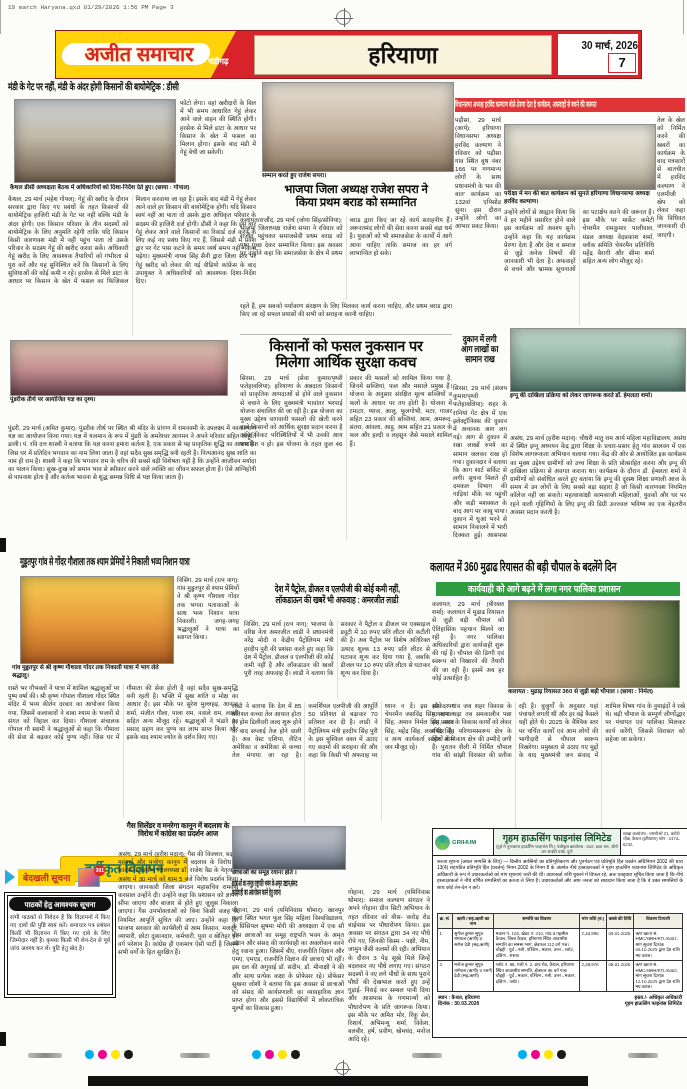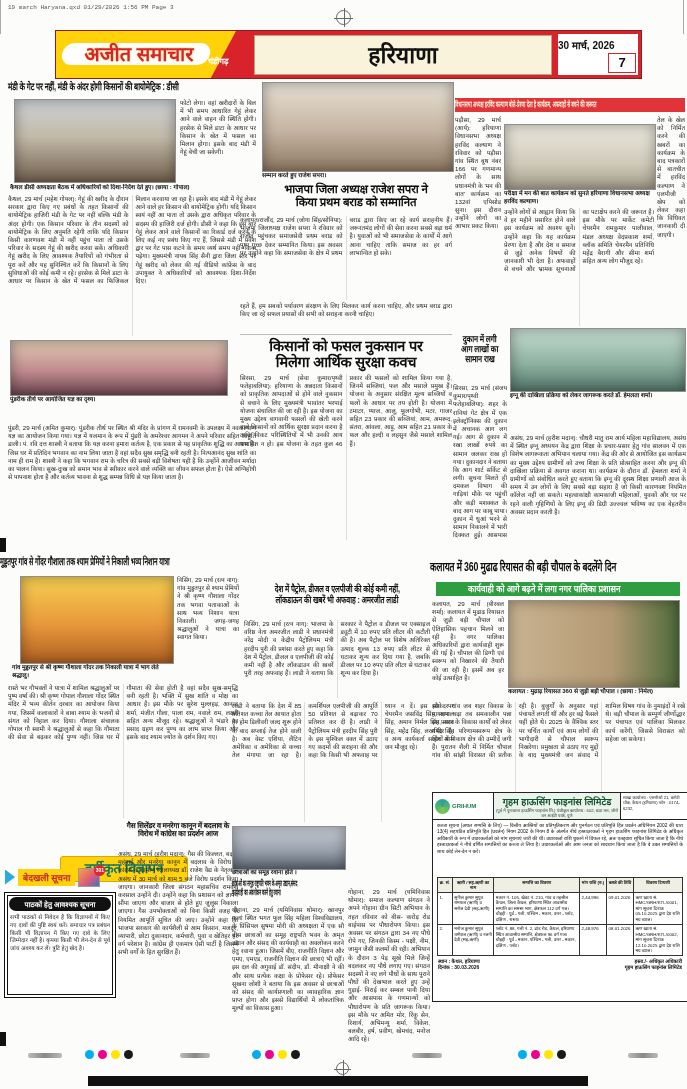--- a/index.html
+++ b/index.html
@@ -32,21 +32,21 @@
   .mh-stripe{position:absolute;left:6px;top:12px;width:148px;height:22px;background:#fff;
              border-radius:11px;transform:skewX(-10deg);}
   .mh-title{position:absolute;left:8px;top:9px;width:150px;text-align:center;
             font-size:20px;font-weight:bold;color:#d8232a;
             text-shadow:0 0 1px #fff,0 0 2px #ffd20a;}
   .mh-edition{position:absolute;left:152px;top:24px;font-size:8px;font-weight:bold;color:#fff;}
   .mh-cream{position:absolute;left:198px;top:4px;width:296px;height:38px;background:#f8f3da;
             border:1px solid #b9a583;text-align:center;}
   .mh-section{font-size:23px;font-weight:bold;color:#111;line-height:38px;}
   .mh-date{position:absolute;right:3px;top:3px;width:80px;height:41px;background:#fff;}
-  .mh-date-txt{font-size:10px;font-weight:bold;text-align:left;padding-top:4px;color:#111;}
+  .mh-date-txt{font-size:10px;font-weight:bold;text-align:right;padding-top:4px;color:#111;}
   .mh-page{position:absolute;right:2px;bottom:2px;width:26px;height:18px;border:1.5px solid #d8232a;
            font-size:13px;font-weight:bold;text-align:center;line-height:18px;color:#111;background:#fff;}
   
   .strip-red{background:#e03438;color:#fdf2dc;font-weight:bold;text-align:center;overflow:hidden;}
   .strip-green{background:#2f9e41;color:#fff;font-weight:bold;text-align:center;overflow:hidden;}
   
   .cl-title{background:#ffd20a;border:1px solid #d4a900;border-radius:3px;color:#0f766e;
             font-weight:bold;font-size:13.5px;text-align:center;line-height:24px;margin-top:16px;}
   .bed{display:flex;align-items:center;gap:3px;}
   .bed-arrow{width:10px;height:15px;background:#29abe2;clip-path:polygon(0 0,100% 50%,0 100%);}
@@ -155,21 +155,21 @@
     <span class="cx" style="transform:scaleX(.82);transform-origin:50% 50%;">दुकान में लगी</span><br>
     <span class="cx" style="transform:scaleX(.82);transform-origin:50% 50%;">आग लाखों का</span><br>
     <span class="cx" style="transform:scaleX(.82);transform-origin:50% 50%;">सामान राख</span>
   </div>
   <div class="abs bt" style="left:453px;top:384px;width:54px;height:156px;">सिरसा, 29 मार्च (संजय कुमार/पृथ्वी फतेहाबलिया): शहर के रानियां गेट क्षेत्र में एक इलेक्ट्रॉनिक्स की दुकान में अचानक आग लग गई। आग से दुकान में रखा लाखों रुपये का सामान जलकर राख हो गया। दुकानदार ने बताया कि आग शार्ट सर्किट से लगी। सूचना मिलते ही दमकल विभाग की गाड़ियां मौके पर पहुंचीं और कड़ी मशक्कत के बाद आग पर काबू पाया। दुकान में धुआं भरने से सामान निकालने में भारी दिक्कत हुई। आसपास के लोगों ने भी दुकान से सामान निकालने में मदद की। गनीमत रही कि कोई जानी नुकसान नहीं हुआ।</div>
 
   <div class="photo p-ignou" style="left:510px;top:328px;width:174px;height:62px;"></div>
   <div class="abs cap" style="left:510px;top:392px;width:176px;height:9px;">इग्नू की दाखिला प्रक्रिया को लेकर जागरूक करते डॉ. हेमलता शर्मा।</div>
   <div class="abs bt" style="left:510px;top:434px;width:176px;height:106px;">असंध, 29 मार्च (हरीश मदान): चौधरी मातु राम आर्य महिला महाविद्यालय, असंध में स्थित इग्नू अध्ययन केंद्र द्वारा शिक्षा के प्रचार-प्रसार हेतु गांव सालवन में एक विशेष जागरूकता अभियान चलाया गया। केंद्र की ओर से आयोजित इस कार्यक्रम का मुख्य उद्देश्य ग्रामीणों को उच्च शिक्षा के प्रति प्रोत्साहित करना और इग्नू की दाखिला प्रक्रिया से अवगत कराना था। कार्यक्रम के दौरान डॉ. हेमलता शर्मा ने ग्रामीणों को संबोधित करते हुए बताया कि इग्नू की दूरस्थ शिक्षा प्रणाली आज के समय में उन लोगों के लिए सबसे बड़ा सहारा है जो किसी कारणवश नियमित कॉलेज नहीं जा सकते। महत्वाकांक्षी कामकाजी महिलाओं, युवकों और घर पर रहने वाली गृहिणियों के लिए इग्नू की डिग्री उज्ज्वल भविष्य का एक बेहतरीन अवसर प्रदान करती है।</div>
 
-  <div class="abs hl" style="left:0;top:556px;width:268px;height:15px;font-size:10.5px;">
+  <div class="abs hl" style="left:20px;top:556px;width:268px;height:15px;font-size:10.5px;">
     <span class="cx" style="transform:scaleX(.62);">मुड्डतपुर गांव से गोंदर गौशाला तक श्याम प्रेमियों ने निकाली भव्य निशान यात्रा</span>
   </div>
   <div class="photo p-procession" style="left:20px;top:576px;width:152px;height:86px;"></div>
   <div class="abs bt" style="left:177px;top:576px;width:62px;height:86px;">निसिंग, 29 मार्च (रत्न नाग): गांव मुड्डतपुर से श्याम प्रेमियों ने श्री कृष्ण गौशाला गोंदर तक भगवा पताकाओं के साथ भव्य निशान यात्रा निकाली। जगह-जगह श्रद्धालुओं ने यात्रा का स्वागत किया।</div>
   <div class="abs cap" style="left:12px;top:664px;width:162px;height:16px;">गांव मुड्डतपुर से श्री कृष्ण गौशाला गोंदर तक निकाली यात्रा में भाग लेते श्रद्धालु।</div>
   <div class="abs bt c2" style="left:8px;top:684px;width:230px;height:134px;">रास्ते भर गौभक्तों ने यात्रा में शामिल श्रद्धालुओं पर पुष्प वर्षा की। श्री कृष्ण गोपाल गौशाला गोंदर स्थित मंदिर में भव्य कीर्तन दरबार का आयोजन किया गया, जिसमें कलाकारों ने बाबा श्याम के भजनों से संगत को निहाल कर दिया। गौशाला संचालक गोपाल गौ स्वामी ने श्रद्धालुओं से कहा कि गौमाता की सेवा से बढ़कर कोई पुण्य नहीं। जिस घर में गौमाता की सेवा होती है वहां सदैव सुख-समृद्धि बनी रहती है। भक्ति में सुख शांति व मोक्ष का आधार है। इस मौके पर सुरेश मुल्लहड़, आनन्द शर्मा, मंजीत गौला, पाला राम, नवाले राम, लक्ष्मी सहित अन्य मौजूद रहे। श्रद्धालुओं ने भंडारे का प्रसाद ग्रहण कर पुण्य का लाभ प्राप्त किया और इसके बाद श्याम ज्योत के दर्शन किए गए।</div>
 
   <div class="abs hl ctr" style="left:244px;top:584px;width:186px;height:32px;font-size:9.5px;">
     <span class="cx" style="transform:scaleX(.75);transform-origin:50% 50%;">देश में पैट्रोल, डीजल व एलपीजी की कोई कमी नहीं,</span><br>
     <span class="cx" style="transform:scaleX(.75);transform-origin:50% 50%;">लॉकडाऊन की खबरें भी अफवाह : अमरजीत लाडी</span>
@@ -211,21 +211,21 @@
   <div class="photo p-students" style="left:232px;top:826px;width:112px;height:42px;"></div>
   <div class="abs cap" style="left:232px;top:869px;width:112px;height:8px;">छात्राओं का समूह रवाना होते ।</div>
   <div class="abs hl" style="left:232px;top:879px;width:112px;height:24px;font-size:8.2px;">
     <span class="cx" style="transform:scaleX(.44);">छात्राओं का समूह राष्ट्रपति भवन के अमृत उद्यान,संसद</span><br>
     <span class="cx" style="transform:scaleX(.44);">कार्यवाही का अवलोकन करने हेतु रवाना</span>
   </div>
   <div class="abs bt" style="left:232px;top:906px;width:112px;height:138px;">गोहाना, 29 मार्च (यमिनिवास थोमार): खानपुर कलां स्थित भगत फूल सिंह महिला विश्वविद्यालय, के प्रिंसिपल सुषमा मोरी की अध्यक्षता में एक सौ बीस छात्राओं का समूह राष्ट्रपति भवन के अमृत उद्यान और संसद की कार्यवाही का अवलोकन करने हेतु रवाना हुआ। जिसमें बीए, राजनीति विज्ञान और एमए, एमएड, राजनीति विज्ञान की छात्राएं भी रहीं। इस दल की अगुवाई डॉ. संदीप, डॉ. मीनाक्षी ने की और साथ प्रत्येक कक्षा के प्रोफेसर रहे। प्रोफेसर सुखना जोशी ने बताया कि इस अवसर से छात्राओं को संसद की कार्यप्रणाली का व्यावहारिक ज्ञान प्राप्त होगा और इससे विद्यार्थियों में लोकतांत्रिक मूल्यों का विकास हुआ।</div>
 
   <div class="abs bt" style="left:348px;top:888px;width:82px;height:156px;">गोहाना, 29 मार्च (यमिनिवास थोमार): समाज कल्याण संगठन ने अपने गोहाना ग्रीन सिटी अभियान के तहत रविवार को बीस- करोड़ रोड बाईपास पर पौधारोपण किया। इस अवसर पर संगठन द्वारा 34 नए पौधे रोपे गए, जिनकी किस्म - पक्षी, नीम, जामुन जैसी कलमों की रही। अभियान के दौरान 3 पेड़ सूखे मिले जिन्हें बदलकर नए पौधे लगाए गए। संगठन सदस्यों ने नए लगे पौधों के साथ पुराने पौधों की देखभाल करते हुए उन्हें गुड़ाई- निराई कर सम्बल पानी दिया और आसपास के गणमान्यों को पौधारोपण के प्रति जागरूक किया। इस मौके पर अमित मोर, रिंकु सेन, रिशार्य, अभिमन्यु शर्मा, विकेश, बलबीर, हर्ष, प्रवीण, खेमचंद, मनोज आदि रहे।</div>
 
-  <div class="abs ad" style="left:432px;top:792px;width:254px;height:208px;">
+  <div class="abs ad" style="left:432px;top:828px;width:254px;height:208px;">
     <div class="ad-head">
       <div class="ad-logo">
         <div class="ad-swirl"></div>
         <div class="ad-logo-txt"><span>GRIHUM</span></div>
       </div>
       <div class="ad-title">
         <div class="ad-company">गृहम हाऊसिंग फाइनांस लिमिटेड</div>
         <div class="ad-sub">(पूर्व में पूनावाला हाऊसिंग फाइनांस लि.) पंजीकृत कार्यालय : 602, छठा तल, जीरो वन आईटी पार्क, पुणे</div>
       </div>
       <div class="ad-corner">शाखा कार्यालय : एससीओ 21, कमेटी चौक, कैथल (हरियाणा) फोन : 0174-6232,</div>

